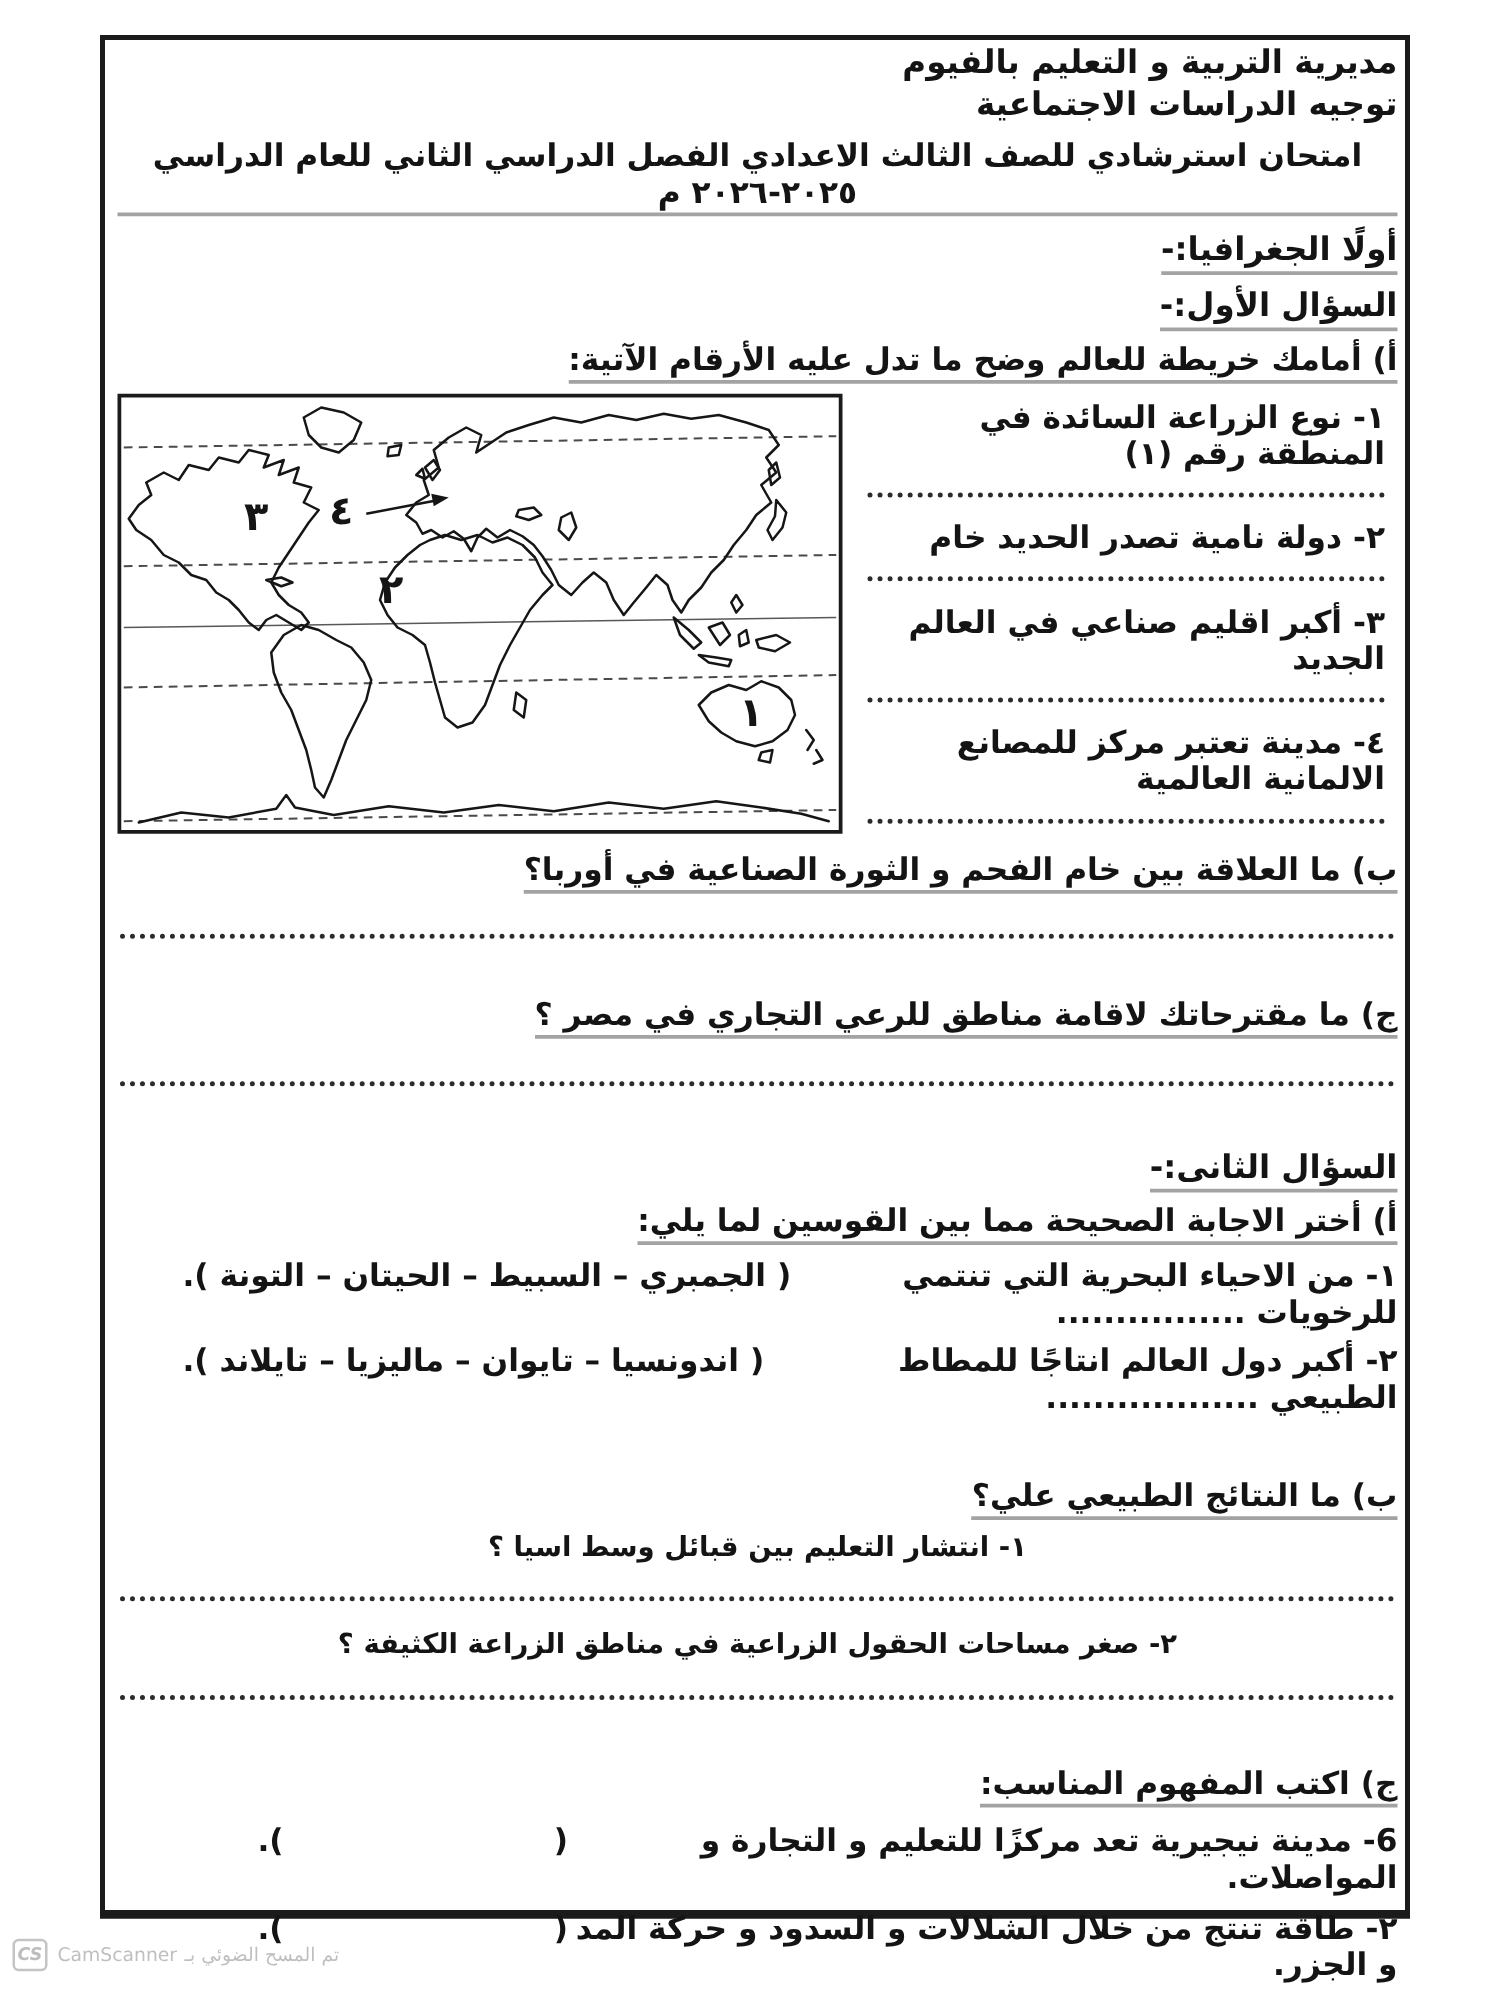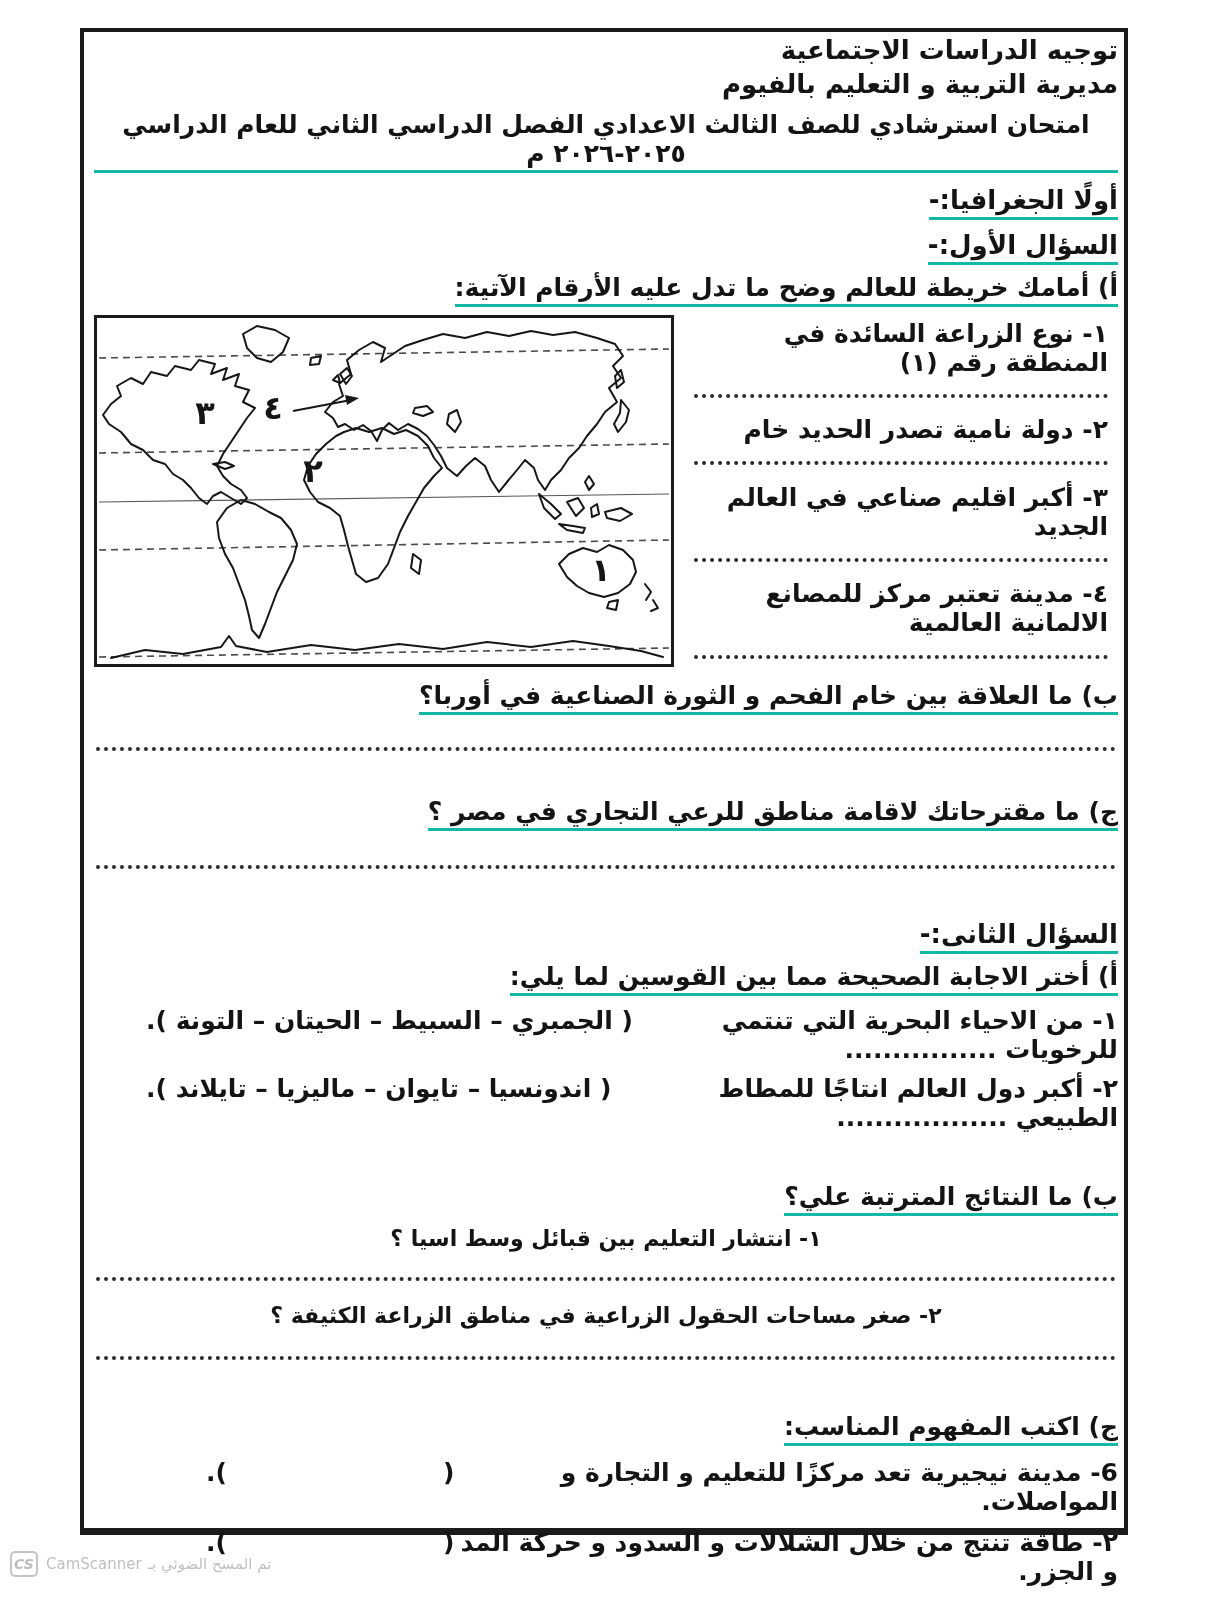--- a/index.html
+++ b/index.html
@@ -10,21 +10,21 @@
   .page-frame {
     position:absolute; left:80px; top:28px; width:1048px; height:1507px;
     border:4px solid #1b1b1b; border-bottom-width:7px;
     background:#ffffff; direction:rtl;
     padding:2px 6px 0 10px;
     font-weight:bold;
   }
 
   .hdr       { font-size:26px; line-height:1.3; }
   .exam-title{ font-size:25px; text-align:center; margin-top:8px; }
-  .ul        { border-bottom:3px solid #14b8a6; padding-bottom:2px; display:inline-block; }
+  .ul        { border-bottom:3px solid #a3a3a3; padding-bottom:2px; display:inline-block; }
   .sec-title { font-size:26px; margin-top:12px; }
   .q-title   { font-size:26px; margin-top:10px; }
   .prompt    { font-size:25px; margin-top:8px; }
 
   .map-row   { display:flex; margin-top:8px; align-items:flex-start;text-align:right; }
   .q1-col    { flex:1; display:flex; flex-direction:column; justify-content:space-between;
                height:350px; padding:4px 10px 6px 14px; font-size:25px; }
   .dot-col   { border-bottom:4px dotted #2b2b2b; height:2px; margin-left:6px; }
   .map-box   { width:580px; height:352px; border:3px solid #1b1b1b; background:#fff; flex:none; }
 
@@ -59,22 +59,22 @@
              font-size:14px; font-weight:bold; color:#bdbdbd;font-style:italic; }
   .wm-text { font-size:15px; direction:rtl; unicode-bidi:isolate; display:flex; gap:6px; }
 
   svg text { font-family:"DejaVu Sans", sans-serif; font-weight:bold; fill:#151515; }
 </style>
 </head>
 <body>
 
 <div class="page-frame">
 
+  <div class="hdr">مديرية التربية و التعليم بالفيوم</div>
   <div class="hdr">توجيه الدراسات الاجتماعية</div>
-  <div class="hdr">مديرية التربية و التعليم بالفيوم</div>
 
   <div class="exam-title">
     <span class="ul">امتحان استرشادي للصف الثالث الاعدادي الفصل الدراسي الثاني للعام الدراسي ٢٠٢٥-٢٠٢٦ م</span>
   </div>
 
   <div class="sec-title">
     <span class="ul">أولًا الجغرافيا:-</span>
   </div>
 
   <div class="q-title">
@@ -168,21 +168,21 @@
   <div class="mcq">
     <span>١- من الاحياء البحرية التي تنتمي للرخويات ................</span>
     <span class="choices">( الجمبري – السبيط – الحيتان – التونة ).</span>
   </div>
   <div class="mcq">
     <span>٢- أكبر دول العالم انتاجًا للمطاط الطبيعي ..................</span>
     <span class="choices">( اندونسيا – تايوان – ماليزيا – تايلاند ).</span>
   </div>
 
   <div class="prompt part-bb">
-    <span class="ul">ب) ما النتائج المترتبة علي؟</span>
+    <span class="ul">ب) ما النتائج الطبيعي علي؟</span>
   </div>
   <div class="b-item">١- انتشار التعليم بين قبائل وسط اسيا ؟</div>
   <div class="dot-full df-3"></div>
   <div class="b-item b-item-2">٢- صغر مساحات الحقول الزراعية في مناطق الزراعة الكثيفة ؟</div>
   <div class="dot-full df-4"></div>
 
   <div class="prompt part-cc">
     <span class="ul">ج) اكتب المفهوم المناسب:</span>
   </div>
 

